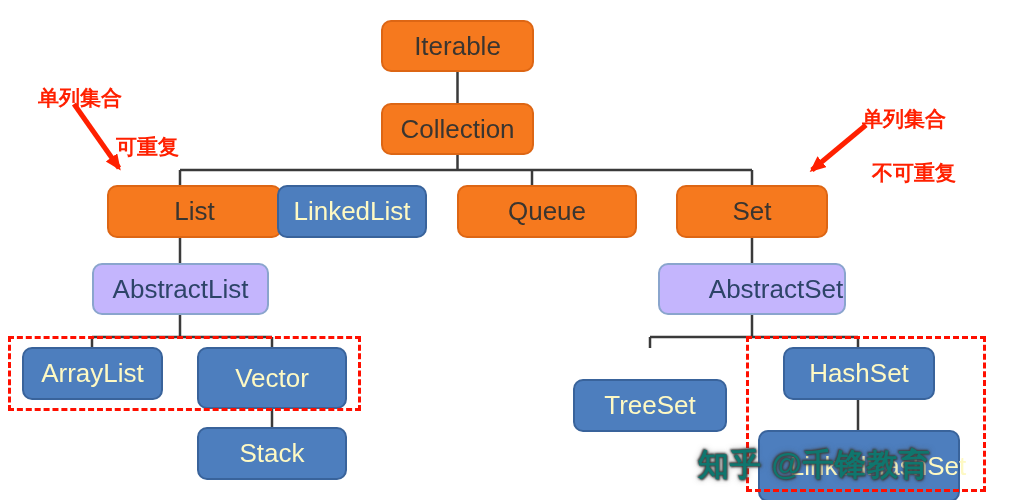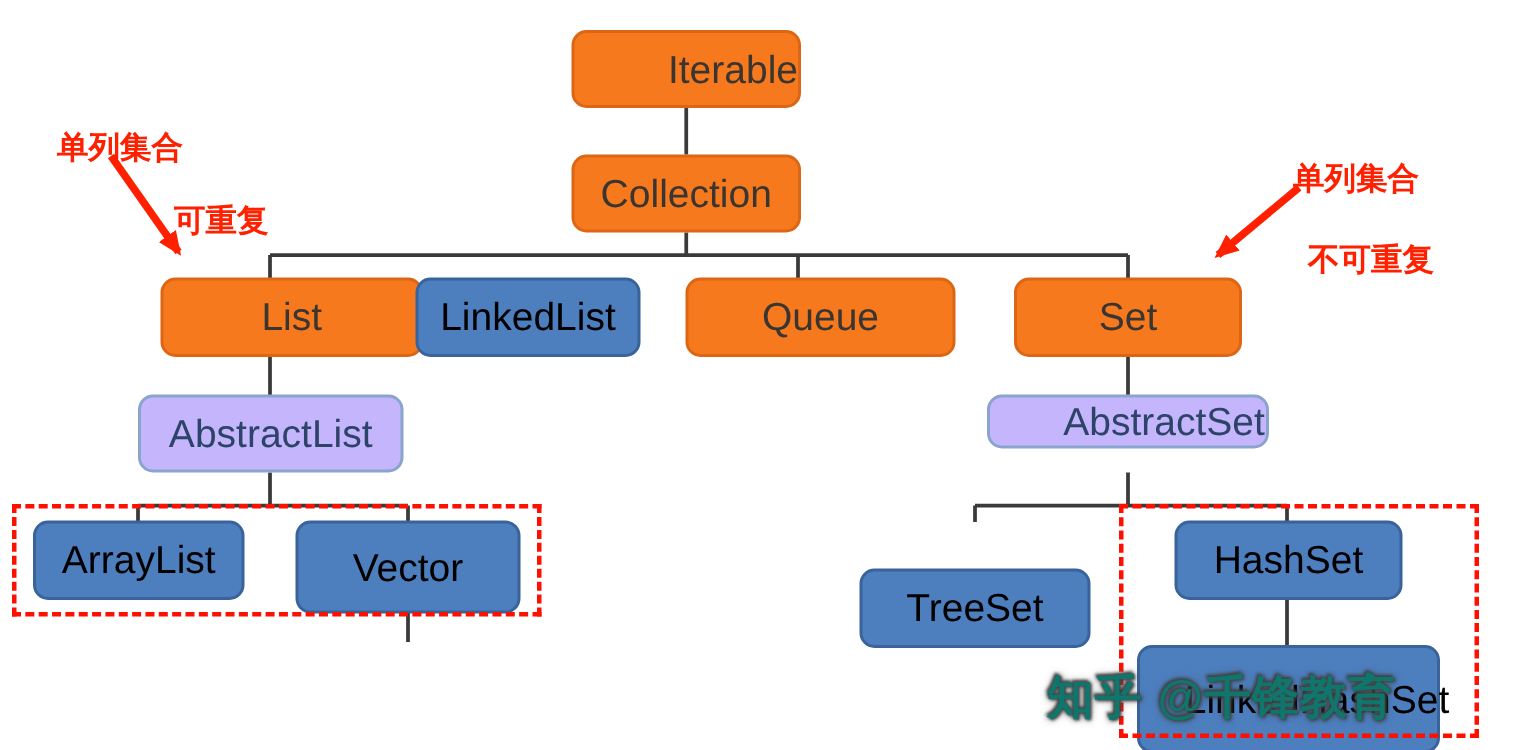--- a/index.html
+++ b/index.html
@@ -31,21 +31,21 @@
     white-space: nowrap;
   }
   .node.orange {
     background: #F6791E;
     border: 2px solid #DD6614;
     color: #3A3530;
   }
   .node.blue {
     background: #4D7EBE;
     border: 2px solid #39639B;
-    color: #000000;
+    color: #fef9c3;
   }
   .node.lightblue {
     background: #c4b5fd;
     border: 2px solid #8AA5CD;
     color: #2D4468;
   }
   .dashed {
     position: absolute;
     z-index: 3;
     border: 3px dashed #FF0F00;
@@ -119,49 +119,52 @@
 
       <line x1="858" y1="400" x2="858" y2="431"></line>
     </g>
 
     <g stroke="#FF2000" stroke-width="5" fill="none">
       <line x1="74" y1="104" x2="119" y2="168" marker-end="url(#arrowhead)"></line>
       <line x1="866" y1="125" x2="812" y2="170" marker-end="url(#arrowhead)"></line>
     </g>
   </svg>
 
-  <div class="node orange" style="left:381px;top:20px;width:153px;height:52px;justify-content:flex-end;">
+  <div class="node orange" style="left:381px;top:20px;width:153px;height:52px;">
     <span>Iterable</span>
   </div>
   <div class="node orange" style="left:381px;top:103px;width:153px;height:52px;align-items:center;">
     <span>Collection</span>
   </div>
   <div class="node orange" style="left:107px;top:185px;width:175px;height:53px;">
     <span>List</span>
   </div>
   <div class="node blue" style="left:277px;top:185px;width:150px;height:53px;">
     <span>LinkedList</span>
   </div>
   <div class="node orange" style="left:457px;top:185px;width:180px;height:53px;">
     <span>Queue</span>
   </div>
   <div class="node orange" style="left:676px;top:185px;width:152px;height:53px;">
     <span>Set</span>
   </div>
   <div class="node lightblue" style="left:92px;top:263px;width:177px;height:52px;">
     <span>AbstractList</span>
   </div>
-  <div class="node lightblue" style="left:658px;top:263px;width:188px;height:36px;padding-left:48px;">
+  <div class="node lightblue" style="left:658px;top:263px;width:188px;height:52px;padding-left:48px;">
     <span>AbstractSet</span>
   </div>
   <div class="node blue" style="left:22px;top:347px;width:141px;height:53px;">
     <span>ArrayList</span>
   </div>
   <div class="node blue" style="left:197px;top:347px;width:150px;height:62px;">
     <span>Vector</span>
+  </div>
+  <div class="node blue" style="left:197px;top:427px;width:150px;height:53px;">
+    <span>Stack</span>
   </div>
   <div class="node blue" style="left:573px;top:347px;width:154px;height:53px;margin-top:32px;">
     <span>TreeSet</span>
   </div>
   <div class="node blue" style="left:783px;top:347px;width:152px;height:53px;">
     <span>HashSet</span>
   </div>
   <div class="node blue" style="left:758px;top:430px;width:202px;height:72px;padding-left:38px;">
     <span>LinkedHashSet</span>
   </div>

